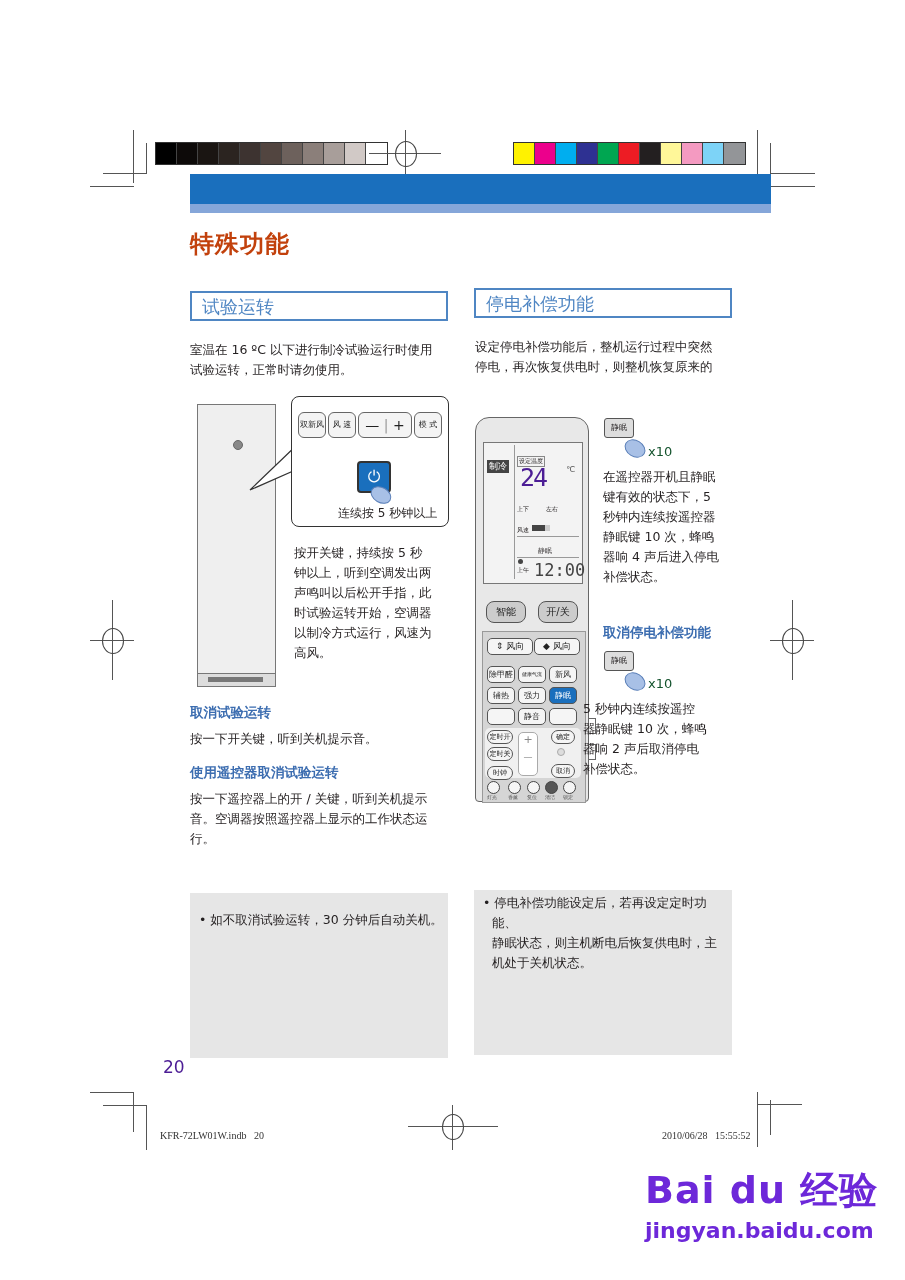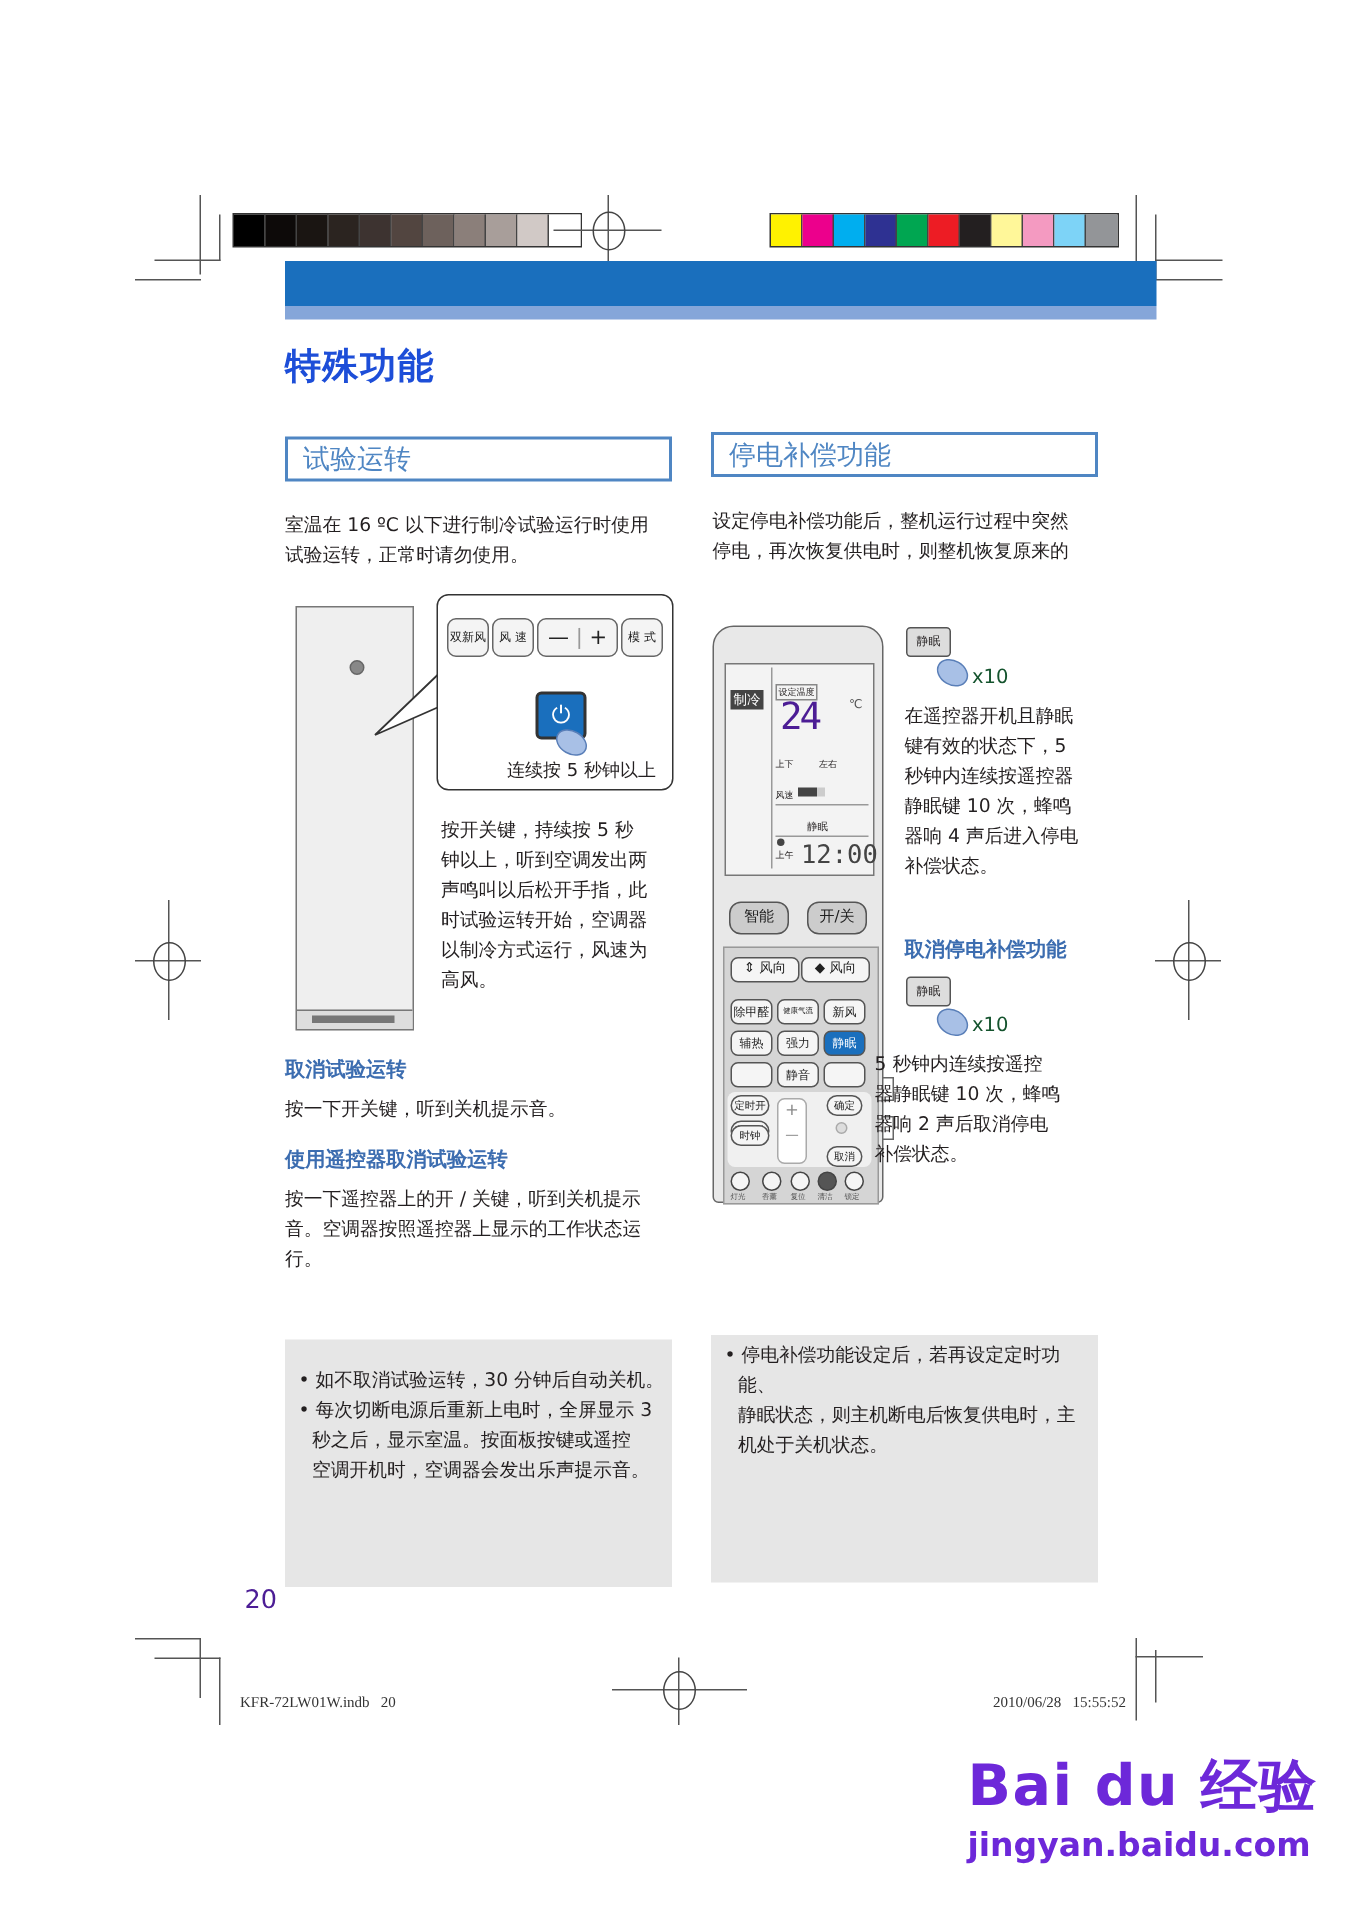--- a/index.html
+++ b/index.html
@@ -6,21 +6,21 @@
   body{width:905px;height:1280px;position:relative;background:#fff;overflow:hidden;
        font-family:"DejaVu Sans","Liberation Sans",sans-serif;color:#231f20;}
   .abs{position:absolute;}
   .line{position:absolute;background:#555;}
   .swatches{position:absolute;display:flex;border:1px solid #333;}
   .sw{width:21px;height:21px;border-right:1px solid #444;box-sizing:border-box;}
   .sw:last-child{border-right:none;}
   .reg{position:absolute;width:20px;height:24px;border:1px solid #444;border-radius:50%;}
   .banner{position:absolute;left:190px;top:174px;width:581px;height:30px;background:#1a6fbd;}
   .banner2{position:absolute;left:190px;top:204px;width:581px;height:9px;background:#85a6d9;}
-  .page-title{position:absolute;left:190px;top:228px;font-size:24px;font-weight:bold;color:#1d4ed8;letter-spacing:1px;}
+  .page-title{position:absolute;left:190px;top:228px;font-size:24px;font-weight:bold;color:#c2410c;letter-spacing:1px;}
   .sec-box{position:absolute;border:2px solid #4f86c3;height:30px;box-sizing:border-box;
            font-size:18px;color:#4f86c3;padding:3px 10px;line-height:22px;}
   .para{position:absolute;font-size:12.5px;line-height:20px;color:#231f20;}
   .sub-head{position:absolute;font-size:13.5px;font-weight:bold;color:#3c6db0;}
   .unit{position:absolute;left:197px;top:404px;width:79px;height:283px;background:#efefef;border:1px solid #777;box-sizing:border-box;}
   .unit-dot{position:absolute;left:35px;top:35px;width:8px;height:8px;border-radius:50%;background:#888;border:1px solid #666;}
   .unit-base{position:absolute;left:0;bottom:0;width:100%;height:12px;background:#ddd;border-top:1px solid #777;}
   .unit-slot{position:absolute;left:10px;top:3px;width:55px;height:5px;background:#777;}
   .callout{position:absolute;left:291px;top:396px;width:156px;height:129px;border:1.5px solid #333;border-radius:8px;background:#fff;}
   .kbtn{position:absolute;height:24px;border:1px solid #666;border-radius:6px;background:#f4f4f4;font-size:8px;text-align:center;line-height:24px;color:#222;}
@@ -138,21 +138,20 @@
 <div class="para" style="left:190px;top:729px">按一下开关键，听到关机提示音。</div>
 <div class="sub-head" style="left:190px;top:764px">使用遥控器取消试验运转</div>
 <div class="para" style="left:190px;top:789px">
   <div>按一下遥控器上的开 / 关键，听到关机提示</div>
   <div>音。空调器按照遥控器上显示的工作状态运</div>
   <div>行。</div>
 </div>
 
 <div class="notebox" style="left:190px;top:893px;width:258px;height:165px;padding:17px 4px;box-sizing:border-box">
   <p class="note">• <span>如不取消试验运转，30 分钟后自动关机。</span></p>
-  <p class="note">• <span>每次切断电源后重新上电时，全屏显示 3</span><br><span>秒之后，显示室温。按面板按键或遥控</span><br><span>空调开机时，空调器会发出乐声提示音。</span></p>
 </div>
 
 <div class="sec-box" style="left:474px;top:288px;width:258px">停电补偿功能</div>
 <div class="para" style="left:475px;top:337px">
   <div>设定停电补偿功能后，整机运行过程中突然</div>
   <div>停电，再次恢复供电时，则整机恢复原来的</div>
 </div>
 
 <div class="remote">
   <div class="screen">
@@ -182,21 +181,21 @@
   <div class="rbtn" style="left:73px;top:248px;width:26px;height:15px;line-height:15px;font-size:8px">新风</div>
   <div class="rbtn" style="left:11px;top:269px;width:26px;height:15px;line-height:15px;font-size:8px">辅热</div>
   <div class="rbtn" style="left:42px;top:269px;width:26px;height:15px;line-height:15px;font-size:8px">强力</div>
   <div class="rbtn blue" style="left:73px;top:269px;width:26px;height:15px;line-height:15px;font-size:8px">静眠</div>
   <div class="rbtn" style="left:11px;top:290px;width:26px;height:15px"></div>
   <div class="rbtn" style="left:42px;top:290px;width:26px;height:15px;line-height:15px;font-size:8px">静音</div>
   <div class="rbtn" style="left:73px;top:290px;width:26px;height:15px"></div>
   <div class="abs" style="left:9px;top:310px;width:96px;height:50px;background:#f0f0f0;border-radius:5px"></div>
   <div class="pill" style="left:11px;top:312px;width:24px;height:12px">定时开</div>
   <div class="pill" style="left:11px;top:329px;width:24px;height:12px">定时关</div>
-  <div class="pill" style="left:11px;top:332px;width:24px;height:12px">时钟</div>
+  <div class="pill" style="left:11px;top:348px;width:24px;height:12px">时钟</div>
   <div class="rbtn" style="left:42px;top:314px;width:18px;height:42px;background:#fff;border-color:#aaa">
     <div style="font-size:11px;color:#888">+</div>
     <div style="font-size:9px;color:#888;margin-top:6px">—</div>
   </div>
   <div class="pill" style="left:75px;top:312px;width:22px;height:12px">确定</div>
   <div class="circ" style="left:81px;top:330px;width:6px;height:6px;background:#ddd;border-color:#aaa"></div>
   <div class="pill" style="left:75px;top:346px;width:22px;height:12px">取消</div>
   <div class="circ" style="left:11px;top:363px"></div>
   <div class="circ" style="left:32px;top:363px"></div>
   <div class="circ" style="left:51px;top:363px"></div>

